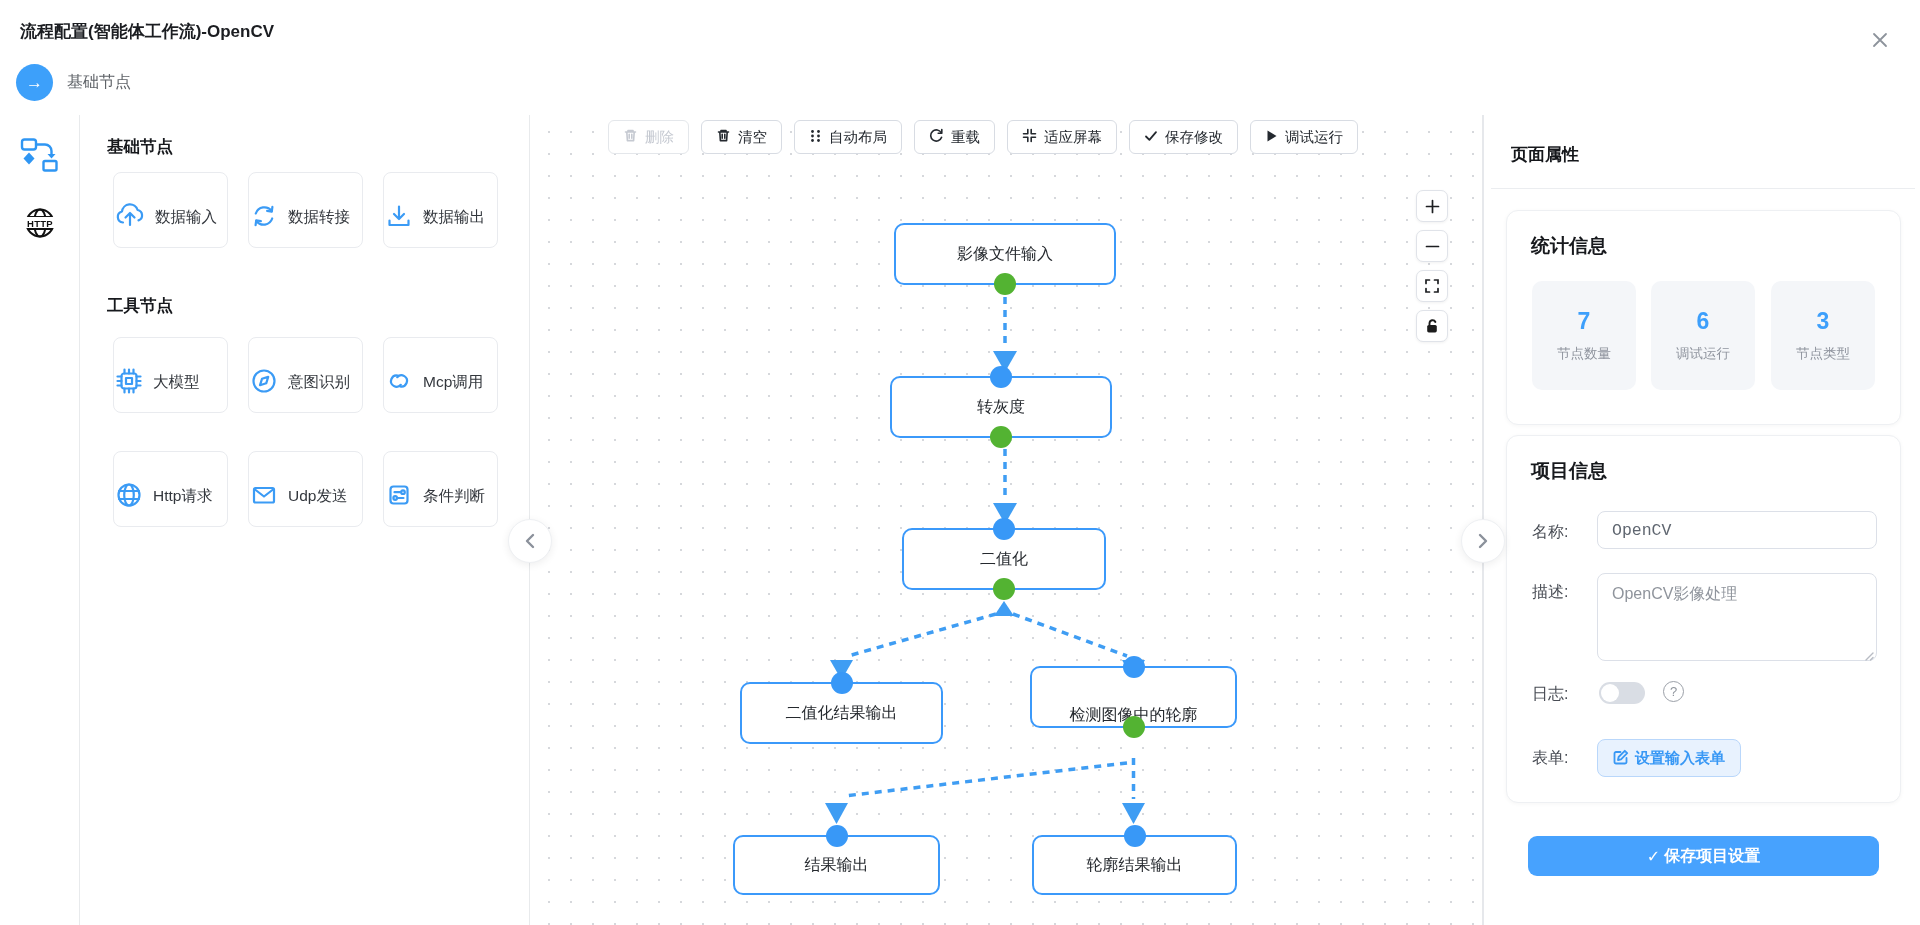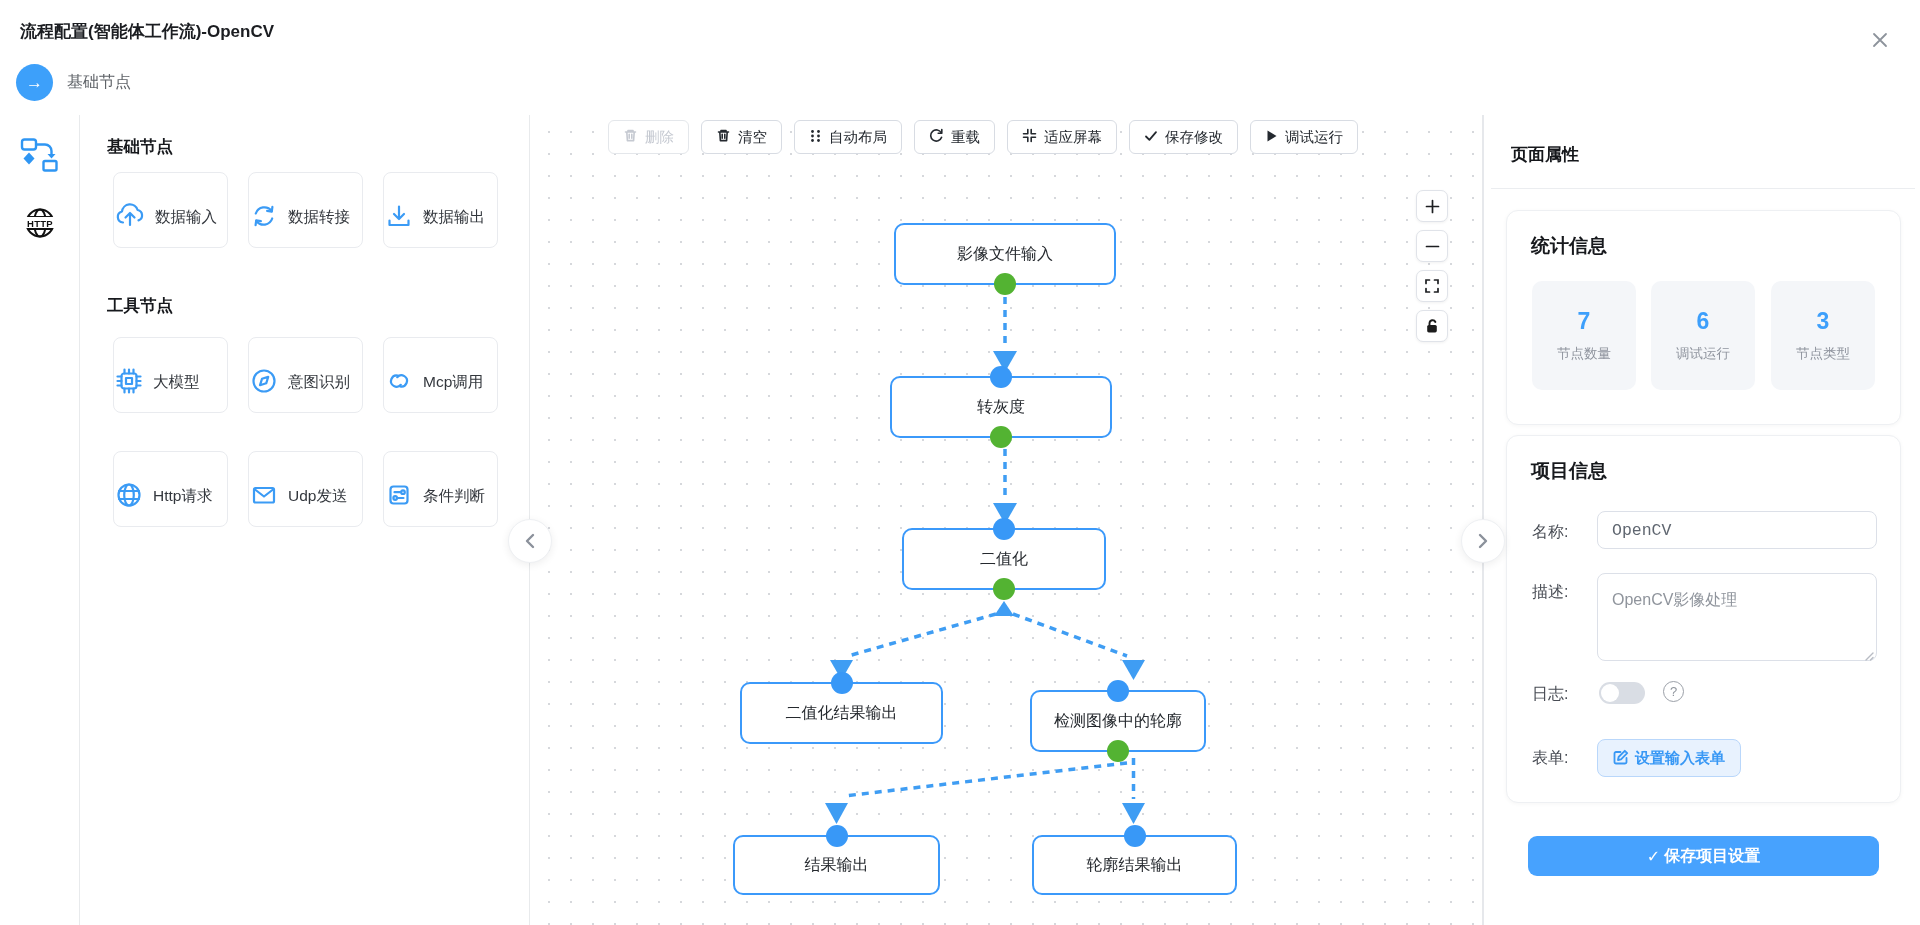--- a/index.html
+++ b/index.html
@@ -74,21 +74,21 @@
   .statbox { position:absolute; top:70px; width:104px; height:109px; background:#f4f6f9; border-radius:10px;
              display:flex; flex-direction:column; align-items:center; justify-content:center; gap:10px; }
   .statbox .num { font-size:23px; font-weight:bold; color:#3d9ffb; }
   .statbox .lbl { font-size:13.5px; color:#8f949e; }
   .s1 { left:25px; } .s2 { left:144px; } .s3 { left:264px; }
 
   .frow-label { position:absolute; left:25px; font-size:16px; color:#484c54; }
   .name-input { position:absolute; left:90px; top:75px; width:280px; height:38px; border:1px solid #dce0e8; border-radius:8px;
                 padding:0 14px; font-size:16.5px; color:#5f6670; font-family:Liberation Mono, monospace; outline:none; background:#fff; }
   .desc-area { position:absolute; left:90px; top:137px; width:280px; height:88px; border:1px solid #dce0e8; border-radius:8px;
-               padding:16px 14px; font-size:16px; color:#8f949c; font-family:inherit; outline:none; resize:none; background:#fff; }
+               padding:10px 14px; font-size:16px; color:#8f949c; font-family:inherit; outline:none; resize:none; background:#fff; }
   .resize-grip { position:absolute; left:356px; top:211px; pointer-events:none; }
   .toggle { position:absolute; left:92px; top:246px; width:46px; height:22px; border-radius:11px; background:#d9dde4; cursor:pointer; }
   .toggle .knob { position:absolute; left:2px; top:2px; width:18px; height:18px; border-radius:50%; background:#fff; }
   .help-ico { position:absolute; left:156px; top:245px; width:21px; height:21px; border:1.5px solid #9ba0a8; border-radius:50%;
               display:flex; align-items:center; justify-content:center; font-size:13px; color:#8f959d; }
   .form-btn { position:absolute; left:90px; top:303px; height:38px; padding:0 15px; background:#e8f2fe; border:1px solid #b9d7fb;
               border-radius:8px; display:flex; align-items:center; gap:6px; font-size:15px; color:#3898f5; font-weight:bold; cursor:pointer; }
   .form-btn svg { stroke:#3898f5; fill:none; stroke-width:1.8; stroke-linecap:round; stroke-linejoin:round; }
   .save-btn { position:absolute; left:44px; top:721px; width:351px; height:40px; background:#47a2fe; border:none; border-radius:9px;
               color:#fff; font-size:16px; font-weight:bold; display:flex; align-items:center; justify-content:center; gap:4px; cursor:pointer; font-family:inherit; }
@@ -340,21 +340,21 @@
   </div>
   <div class="fnode" style="left:372px; top:413px; width:204px;">
     <span>二值化</span>
     <span class="port in"></span>
     <span class="port out"></span>
   </div>
   <div class="fnode" style="left:210px; top:567px; width:203px;">
     <span>二值化结果输出</span>
     <span class="port in"></span>
   </div>
-  <div class="fnode" style="left:500px; top:575px; width:176px;">
+  <div class="fnode" style="left:500px; top:551px; width:207px;align-items:flex-end;">
     <span>检测图像中的轮廓</span>
     <span class="port in"></span>
     <span class="port out"></span>
   </div>
   <div class="fnode" style="left:203px; top:720px; width:207px; height:60px;">
     <span>结果输出</span>
     <span class="port in"></span>
   </div>
   <div class="fnode" style="left:502px; top:720px; width:205px; height:60px;">
     <span>轮廓结果输出</span>

